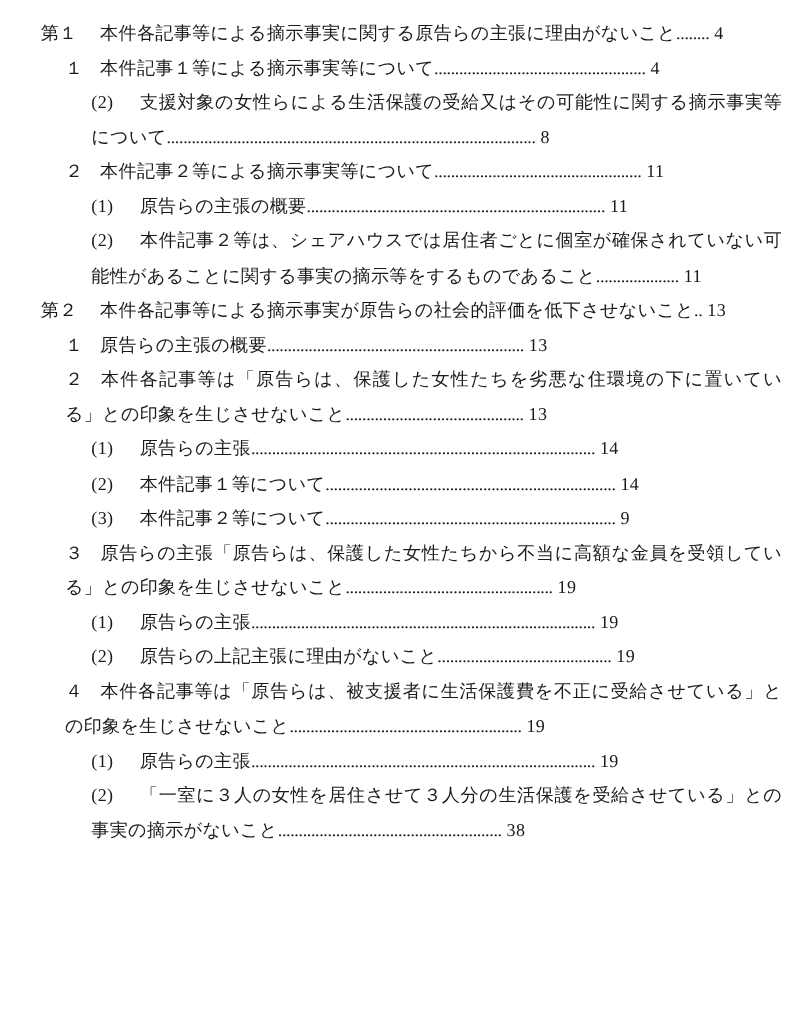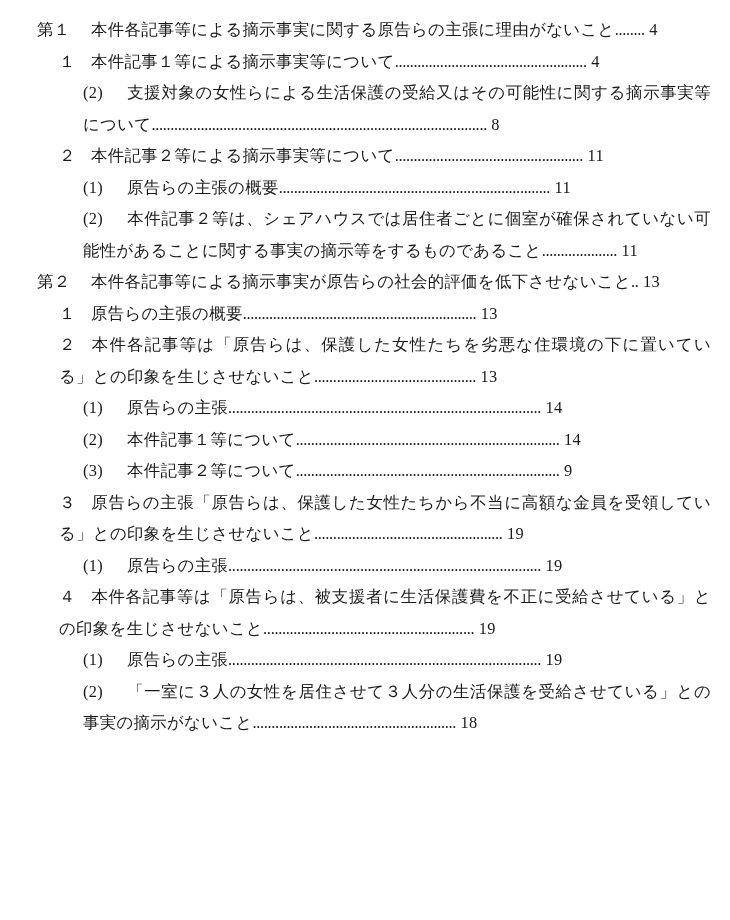--- a/index.html
+++ b/index.html
@@ -99,23 +99,26 @@
       </div>
       <div class="toc-entry lvl-3 w-l3">
         <span class="entry-inner"><span class="num">(3)</span><span class="title">本件記事２等について</span><span class="leader">......................................................................</span><span class="pageno"> 9</span></span>
       </div>
       <div class="toc-entry lvl-2 w-l2">
         <span class="entry-inner"><span class="num">３</span><span class="title">原告らの主張「原告らは、保護した女性たちから不当に高額な金員を受領している」との印象を生じさせないこと</span><span class="leader">..................................................</span><span class="pageno"> 19</span></span>
       </div>
       <div class="toc-entry lvl-3 w-l3">
         <span class="entry-inner"><span class="num">(1)</span><span class="title">原告らの主張</span><span class="leader">...................................................................................</span><span class="pageno"> 19</span></span>
       </div>
+      <div class="toc-entry lvl-3 w-l3">
+        <span class="entry-inner"><span class="num">(2)</span><span class="title">原告らの上記主張に理由がないこと</span><span class="leader">..........................................</span><span class="pageno"> 19</span></span>
+      </div>
       <div class="toc-entry lvl-2 w-l2">
         <span class="entry-inner"><span class="num">４</span><span class="title">本件各記事等は「原告らは、被支援者に生活保護費を不正に受給させている」との印象を生じさせないこと</span><span class="leader">........................................................</span><span class="pageno"> 19</span></span>
       </div>
       <div class="toc-entry lvl-3 w-l3">
         <span class="entry-inner"><span class="num">(1)</span><span class="title">原告らの主張</span><span class="leader">...................................................................................</span><span class="pageno"> 19</span></span>
       </div>
       <div class="toc-entry lvl-3 w-l3">
-        <span class="entry-inner"><span class="num">(2)</span><span class="title">「一室に３人の女性を居住させて３人分の生活保護を受給させている」との事実の摘示がないこと</span><span class="leader">......................................................</span><span class="pageno"> 18</span></span>
+        <span class="entry-inner"><span class="num">(2)</span><span class="title">「一室に３人の女性を居住させて３人分の生活保護を受給させている」との事実の摘示がないこと</span><span class="leader">......................................................</span><span class="pageno"> 38</span></span>
       </div>
     </div>
 </div>
 
 </body></html>

